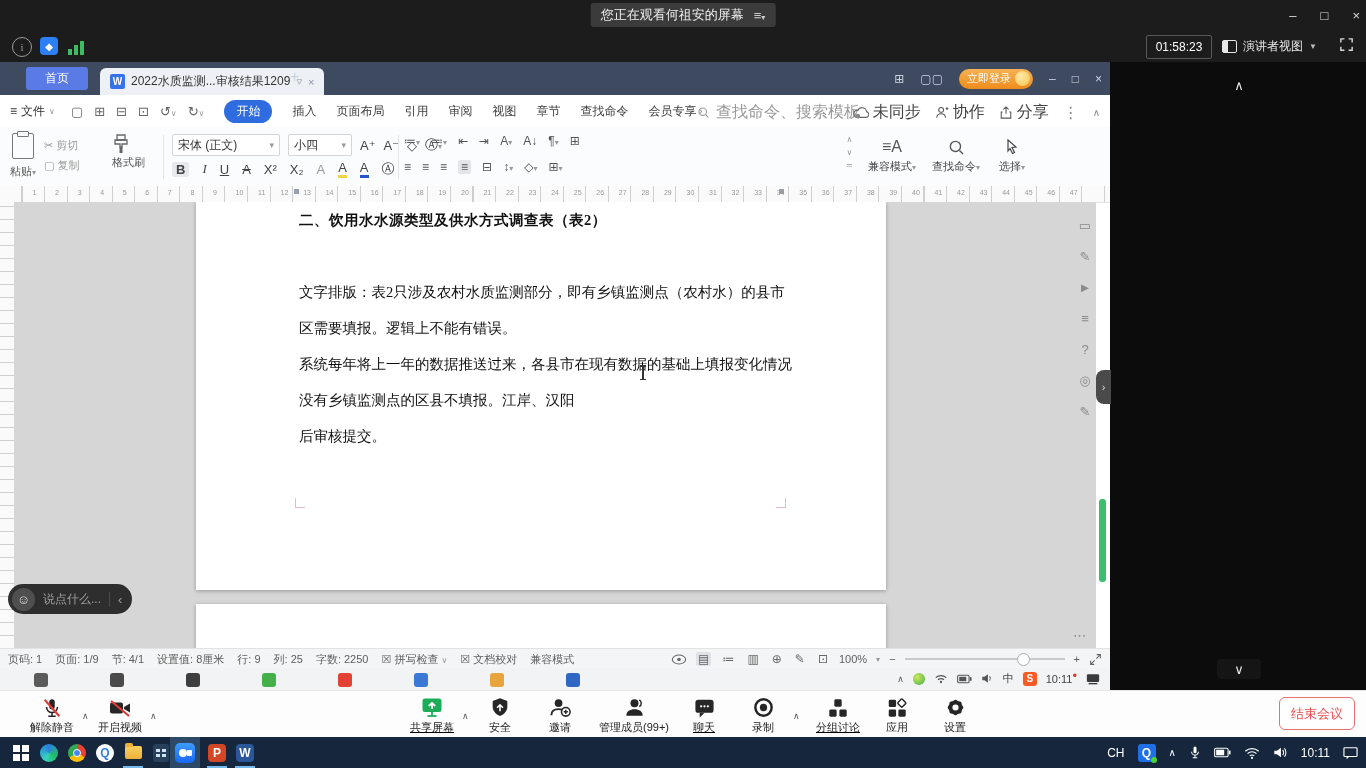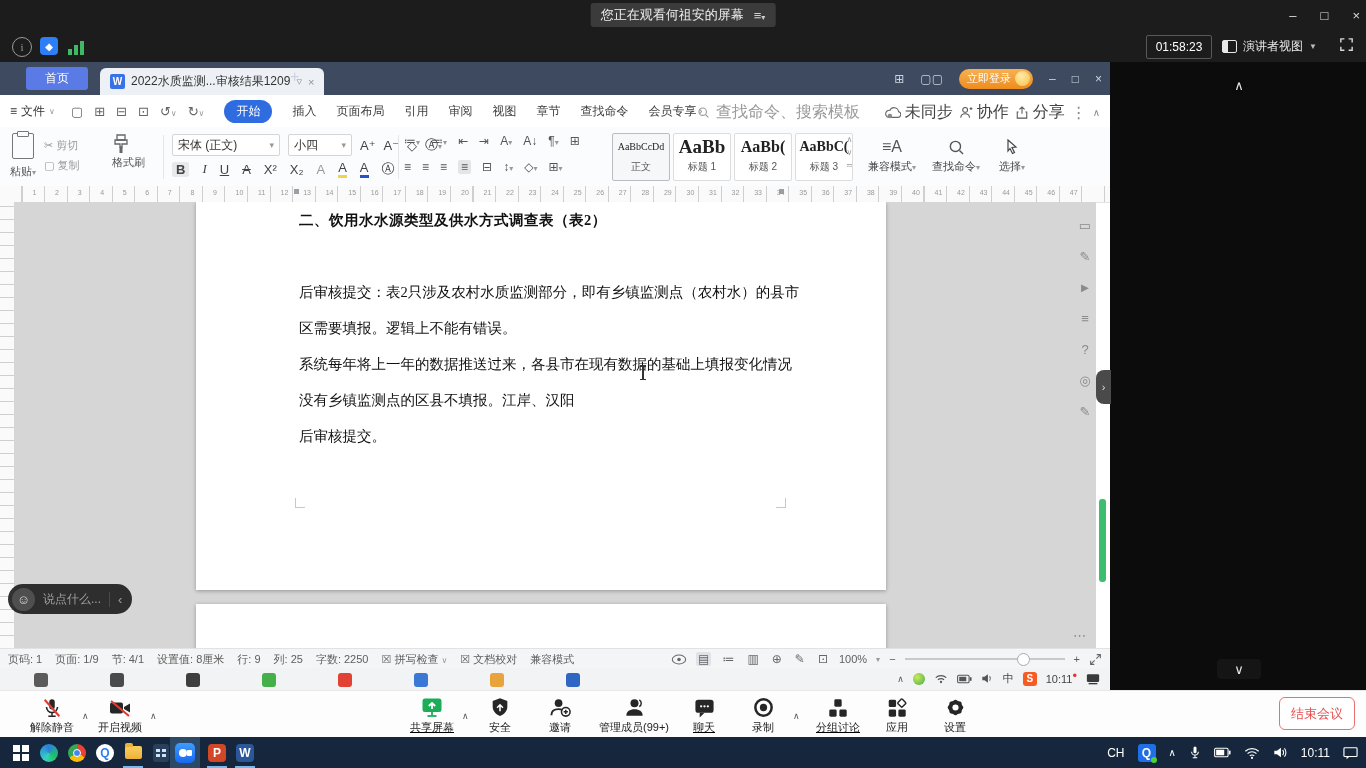--- a/index.html
+++ b/index.html
@@ -49,21 +49,21 @@
   #login-pill .lav{width:15px;height:15px;border-radius:50%;background:radial-gradient(circle at 40% 35%,#ffe9a8,#f5c34a);}
   #wribbonrow{position:absolute;left:0;top:33px;width:1110px;height:32px;background:#fff;border-bottom:1px solid #ececec;
     display:flex;align-items:center;font-size:12px;color:#333;}
   #file-menu{display:flex;align-items:center;gap:4px;margin-left:10px;cursor:pointer;}
   #qbar{display:flex;align-items:center;gap:11px;margin-left:16px;color:#666;font-size:13px;}
   #qbar span{cursor:pointer;}
   #ribbon-tabs{display:flex;align-items:center;gap:20px;margin-left:20px;}
   .rtab{color:#3d3d3d;cursor:pointer;white-space:nowrap;}
   .rtab.active{background:#2e6ce0;color:#fff;padding:3px 12px;border-radius:14px;}
   #ribbon-search{position:absolute;left:697px;top:40px;display:flex;align-items:center;gap:6px;color:#9a9a9a;}
-  #ribbon-right{position:absolute;right:10px;top:40px;display:flex;align-items:center;gap:6px;color:#444;text-align:center;}
+  #ribbon-right{position:absolute;right:10px;top:40px;display:flex;align-items:center;gap:14px;color:#444;text-align:center;}
   #ribbon-right .rr{display:flex;align-items:center;gap:4px;cursor:pointer;}
   #wribbon2{position:absolute;left:0;top:65px;width:1110px;height:59px;background:#fbfcfd;border-bottom:1px solid #e4e4e4;}
   .glabel{font-size:11px;color:#555;}
   #paste-grp{position:absolute;left:10px;top:6px;text-align:center;color:#555;}
   #paste-ic{width:20px;height:24px;border:1.5px solid #777;border-radius:2px;margin:0 auto 2px;position:relative;}
   #paste-ic::after{content:"";position:absolute;left:4px;top:-3px;width:10px;height:4px;background:#fbfcfd;border:1.5px solid #777;border-radius:1px;}
   #cutcopy{position:absolute;left:44px;top:8px;font-size:11px;color:#9a9a9a;line-height:20px;}
   #fmt-painter{position:absolute;left:112px;top:6px;text-align:center;color:#555;font-size:11px;}
   .rb-divider{position:absolute;top:8px;width:1px;height:44px;background:#e6e6e6;}
   #fontrow1{position:absolute;left:172px;top:7px;display:flex;align-items:center;gap:8px;}
@@ -378,38 +378,20 @@
       <div id="pararow2">
         <span>≡</span>
         <span>≡</span>
         <span>≡</span>
         <span class="sel">≡</span>
         <span>⊟</span>
         <span>↕<span style="font-size:8px;color:#999">▾</span></span>
         <span>◇<span style="font-size:8px;color:#999">▾</span></span>
         <span>⊞<span style="font-size:8px;color:#999">▾</span></span>
       </div>
-      <div id="style-gallery">
-          <div class="style-box sel">
-            <div class="ssample s0">AaBbCcDd</div>
-            <div class="sname">正文</div>
-          </div>
-          <div class="style-box">
-            <div class="ssample s1">AaBb</div>
-            <div class="sname">标题 1</div>
-          </div>
-          <div class="style-box">
-            <div class="ssample s2">AaBb(</div>
-            <div class="sname">标题 2</div>
-          </div>
-          <div class="style-box">
-            <div class="ssample s3">AaBbC(</div>
-            <div class="sname">标题 3</div>
-          </div>
-        </div>
       <div id="gal-arrows">
           <span>∧</span>
           <span>∨</span>
           <span>≂</span>
         </div>
       <div class="rtool" style="left:866px;width:52px">
         <div class="ric">≡A</div>
         <span><span>兼容模式</span><span style="font-size:8px;color:#999">▾</span></span>
       </div>
       <div class="rtool" style="left:928px;width:56px">
@@ -482,21 +464,21 @@
         <span class="rulnum" style="left: 1047.3px;">46</span>
         <span class="rulnum" style="left: 1069.85px;">47</span>
       </div>
     <div id="vruler"></div>
 
     <div id="docarea">
       <div id="page1">
         <div id="doc-text">
             <div class="doc-line doc-h">二、饮用水水源类型及供水方式调查表（表2）</div>
             <div class="doc-line"></div>
-            <div class="doc-line">后审核提交：表2只涉及农村水质监测部分，即有乡镇监测点（农村水）的县市</div>
+            <div class="doc-line">文字排版：表2只涉及农村水质监测部分，即有乡镇监测点（农村水）的县市</div>
             <div class="doc-line">区需要填报。逻辑上不能有错误。</div>
             <div class="doc-line">系统每年将上一年的数据推送过来，各县市在现有数据的基础上填报变化情况</div>
             <div class="doc-line">没有乡镇监测点的区县不填报。江岸、汉阳</div>
             <div class="doc-line">后审核提交。</div>
           </div>
         <div id="caret-I"></div>
         <div id="crop-l" class="cropmark"></div>
         <div id="crop-r" class="cropmark"></div>
       </div>
       <div id="page2"></div>

